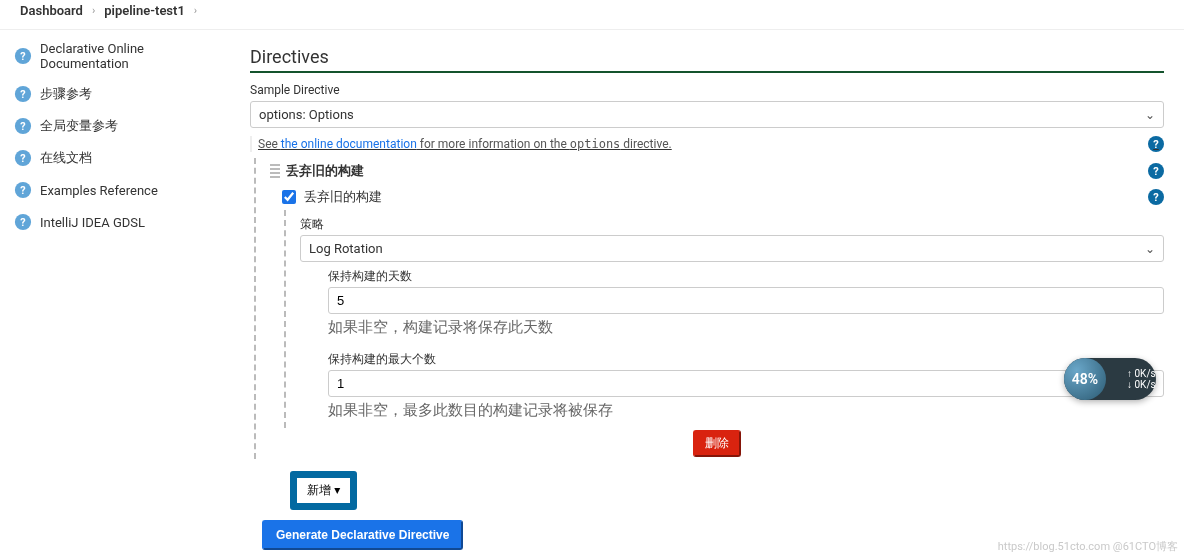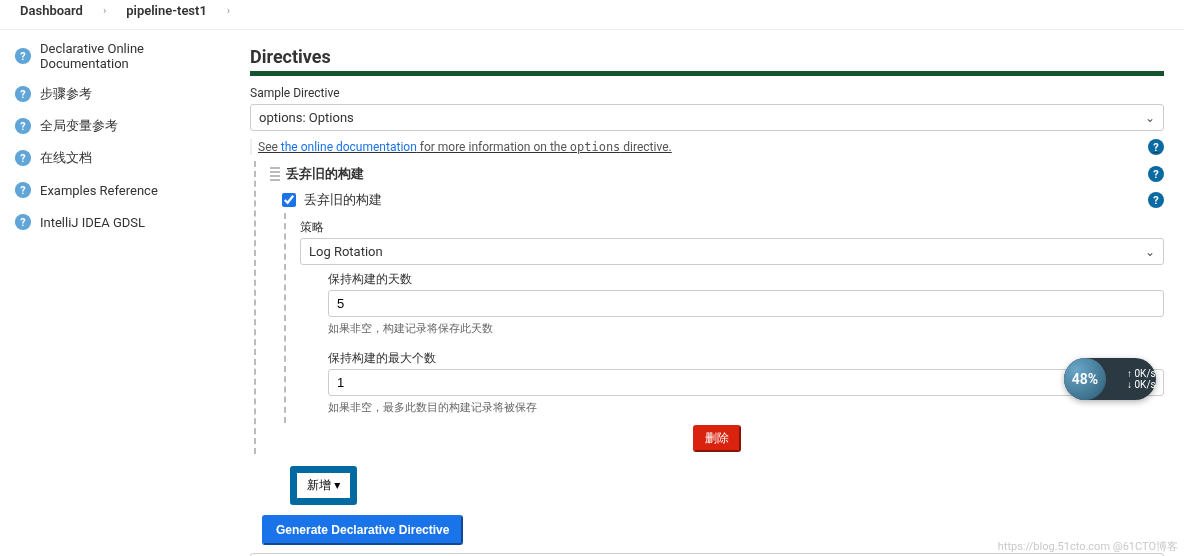--- a/index.html
+++ b/index.html
@@ -1,43 +1,43 @@
 <!DOCTYPE html>
 <html><head>
   <meta charset="utf-8">
   <style>
     * { box-sizing: border-box; margin: 0; padding: 0; }
     body { font-family: -apple-system, BlinkMacSystemFont, "Segoe UI", Roboto, Arial, sans-serif; font-size: 13px; color: #333; background: #fff; }
     .layout { display: flex; width: 1184px; height: 556px; overflow: hidden; }
     .sidebar { width: 236px; padding: 4px 10px; border-right: 1px solid transparent; }
-    .breadcrumb { display: flex; align-items: center; gap: 16px; padding: 4px 6px 12px; font-size: 13px; }
+    .breadcrumb { display: flex; align-items: center; gap: 5px; padding: 4px 6px 12px; font-size: 13px; }
     .breadcrumb .sep { color: #999; font-size: 11px; padding: 0 4px; }
     .breadcrumb a { color: #333; text-decoration: none; font-weight: 600; }
     .sidebar-item { display: flex; align-items: center; gap: 8px; padding: 7px 4px; color: #333; cursor: pointer; font-size: 13px; }
     .q-icon { width: 18px; height: 18px; flex: 0 0 18px; }
     .main { flex: 1; padding: 4px 20px 10px 14px; overflow-y: auto; position: relative; }
-    h1.title { font-size: 18px; font-weight: 700; margin: 12px 0 4px; border-bottom: 5px solid #14532d; padding-bottom: 4px; }
+    h1.title { font-size: 18px; font-weight: 400; margin: 12px 0 4px; border-bottom: 2px solid #14532d; padding-bottom: 4px; }
     .label { font-size: 12px; margin: 10px 0 4px; }
     .select { width: 100%; border: 1px solid #ccc; border-radius: 3px; background: #fff; padding: 5px 8px; font-size: 13px; position: relative; display: flex; justify-content: space-between; align-items: center; }
     .chev { font-size: 12px; color: #555; }
     .hint-row { display: flex; align-items: center; justify-content: space-between; margin: 8px 0 6px; padding-left: 6px; border-left: 2px solid #eee; text-decoration: underline; }
     .hint { font-size: 12px; color: #555; }
     .hint a { color: #1a73e8; text-decoration: none; }
     .help-circle { width: 16px; height: 16px; background: #0b6aa2; color: #fff; border-radius: 50%; font-size: 11px; display: inline-flex; align-items: center; justify-content: center; font-weight: bold; cursor: pointer; }
     .code { font-family: Consolas, monospace; font-size: 12px; }
     .block { border-left: 2px dashed #bbb; margin-left: 4px; padding-left: 14px; position: relative; }
     .block-head { display: flex; align-items: center; justify-content: space-between; padding: 4px 0; }
     .block-head-left { display: flex; align-items: center; gap: 6px; }
     .grip { width: 10px; height: 14px; display: inline-block; background: repeating-linear-gradient(#bbb, #bbb 2px, transparent 2px, transparent 4px); }
     .block-title { font-weight: 700; font-size: 13px; }
     .check-row { display: flex; align-items: center; gap: 8px; padding: 4px 0 4px 12px; justify-content: space-between; }
     .check-row-left { display: flex; align-items: center; gap: 8px; }
     .inner-label { font-size: 12px; padding: 6px 0 2px 14px; }
     .text-input { width: 100%; border: 1px solid #ccc; border-radius: 3px; padding: 5px 8px; font-size: 13px; }
-    .field-help { font-size: 11px; color: #666; padding: 4px 0 8px; }
+    .field-help { font-size: 15px; color: #666; padding: 4px 0 8px; }
     .nested { margin-left: 14px; border-left: 2px dashed #bbb; padding-left: 14px; }
     .nested2 { margin-left: 14px; padding-left: 14px; }
     .btn { display: inline-block; border: 7px solid #0369a1; background: #fff; padding: 4px 10px; font-size: 12px; border-radius: 3px; cursor: pointer; text-align: center; }
     .btn-danger { background: #d9230f; color: #fff; border-color: #d9230f; padding: 3px 10px; font-size: 12px; border-radius: 3px; }
     .btn-primary { background: #1a73e8; color: #fff; border-color: #1a73e8; padding: 6px 12px; font-size: 12px; font-weight: 600; border-radius: 3px; margin-top: 10px; margin-left: 12px; }
     .delete-row { display: flex; justify-content: center; padding: 2px 0 2px; gap: 6px; }
     .add-row { margin: 12px 0 0 40px; }
     .code-block { border: 1px solid #ccc; border-radius: 3px; padding: 8px 10px; margin-top: 8px; font-family: Consolas, monospace; font-size: 12px; white-space: pre; line-height: 1.5; }
     .floating-widget { position: fixed; right: 28px; top: 358px; width: 92px; height: 42px; border-radius: 21px; background: #2b3a42; display: flex; align-items: center; color: #fff; font-size: 10px; box-shadow: 0 2px 6px rgba(0,0,0,0.3); gap: 21px; }
     .floating-widget .big { width: 42px; height: 42px; border-radius: 50%; background: radial-gradient(circle at 30% 30%, #6aa7c9, #2b5a72); display: flex; align-items: center; justify-content: center; font-size: 14px; font-weight: 600; }

